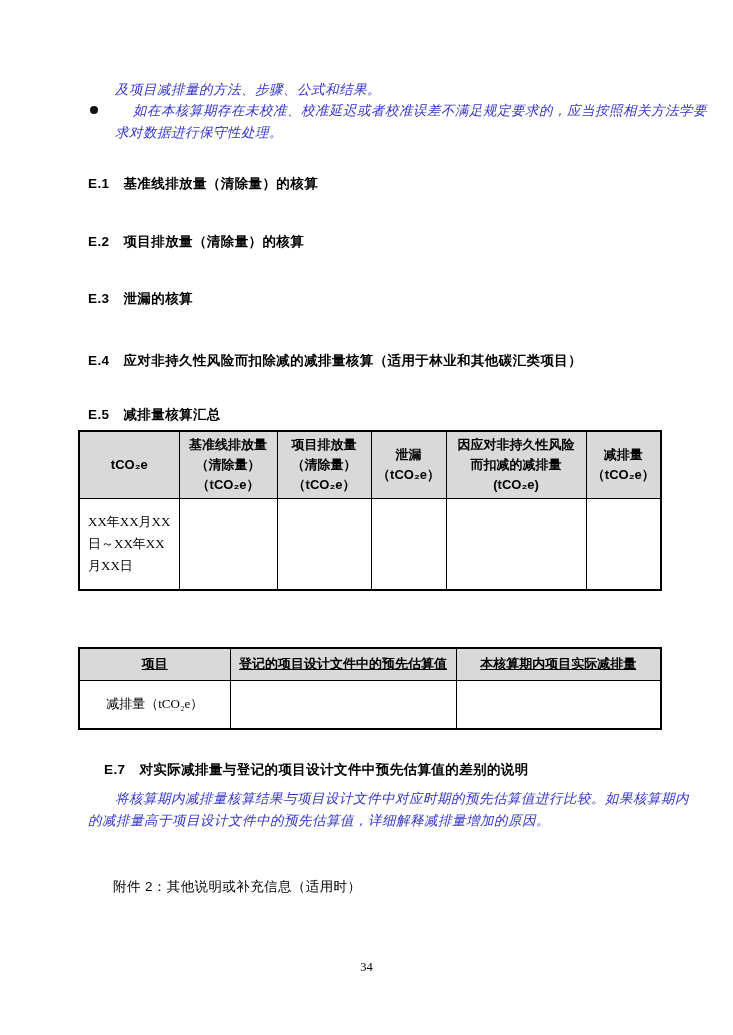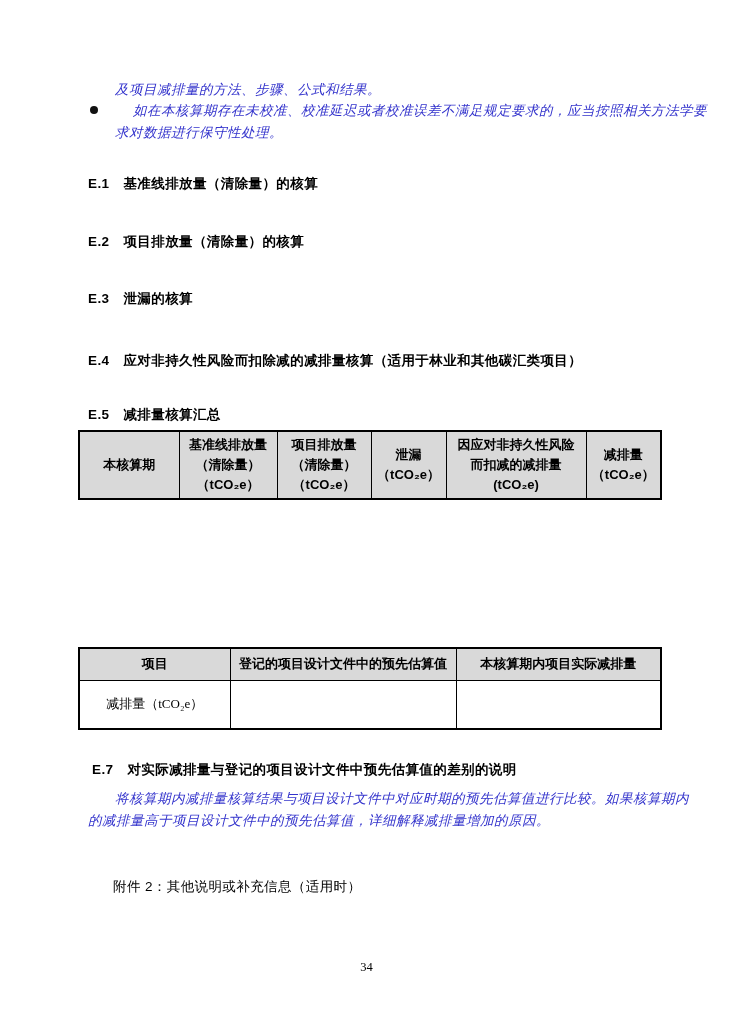--- a/index.html
+++ b/index.html
@@ -80,60 +80,70 @@
     <colgroup>
       <col style="width:100px">
         <col style="width:98px">
         <col style="width:94px">
       <col style="width:75px">
         <col style="width:140px">
         <col style="width:75px">
     </colgroup>
     <tbody>
         <tr style="height:66px;">
-      <th>本核算期</th>
+      <th>tCO₂e</th>
       <th>基准线排放量
 （清除量）
 （tCO₂e）</th>
       <th>项目排放量
 （清除量）
 （tCO₂e）</th>
       <th>泄漏
 （tCO₂e）</th>
       <th>因应对非持久性风险
 而扣减的减排量
 (tCO₂e)</th>
       <th>减排量
 （tCO₂e）</th>
     </tr>
+    <tr style="height:91px;">
+      <td>XX年XX月XX
+日～XX年XX
+月XX日</td>
+      <td></td>
+      <td></td>
+      <td></td>
+      <td></td>
+      <td></td>
+    </tr>
   </tbody>
     </table>
 
 
   <table class="doc abs" style="left:78px;top:647px;width:582px;">
     <colgroup>
       <col style="width:151px">
         <col style="width:226px">
         <col style="width:205px">
     </colgroup>
     <tbody>
-        <tr style="height:32px;">
+        <tr style="height:32px;text-decoration:underline;">
       <th>项目</th>
       <th>登记的项目设计文件中的预先估算值</th>
       <th>本核算期内项目实际减排量</th>
     </tr>
     <tr style="height:49px;">
       <td class="center">减排量（tCO₂e）</td>
       <td></td>
       <td></td>
     </tr>
   </tbody>
     </table>
 
-  <div class="abs heading" style="left:92px;top:761px;text-align:right;">
+  <div class="abs heading" style="left:104px;top:761px;text-align:right;">
     <span class="num">E.7</span><span>对实际减排量与登记的项目设计文件中预先估算值的差别的说明</span>
   </div>
 
   <div class="abs blue-italic" style="left:115px;top:790px;">将核算期内减排量核算结果与项目设计文件中对应时期的预先估算值进行比较。如果核算期内</div>
   <div class="abs blue-italic" style="left:88px;top:812px;">的减排量高于项目设计文件中的预先估算值，详细解释减排量增加的原因。</div>
 
   <div class="abs attach" style="left:113px;top:878px;">附件 2：其他说明或补充信息（适用时）</div>
 
   <div class="abs footer-num" style="top:960px;">34</div>
 

